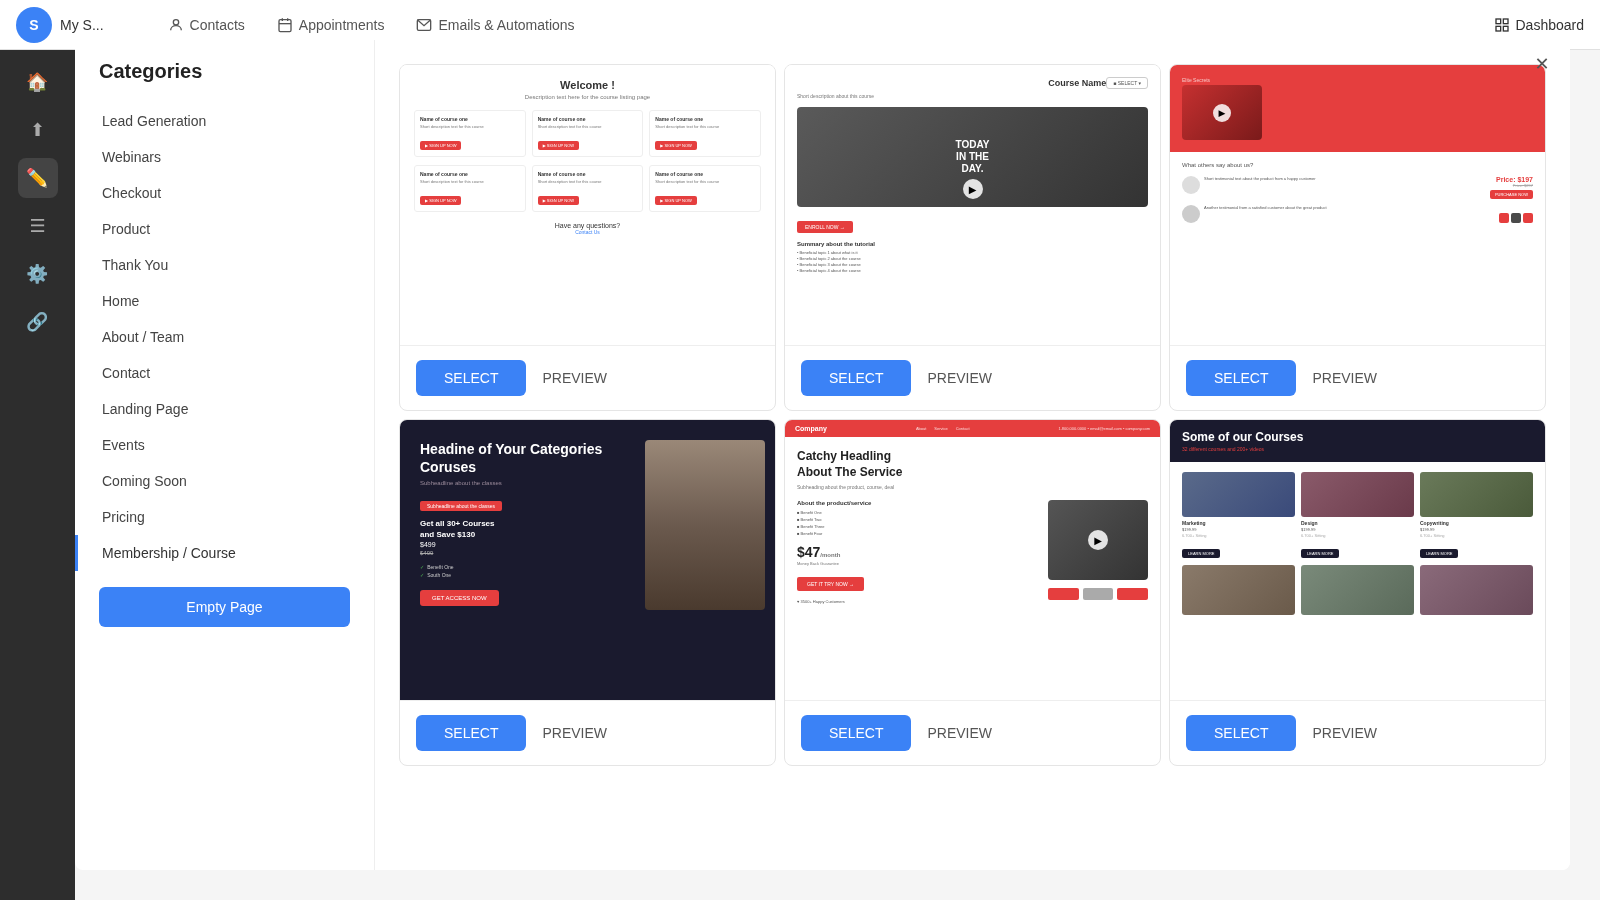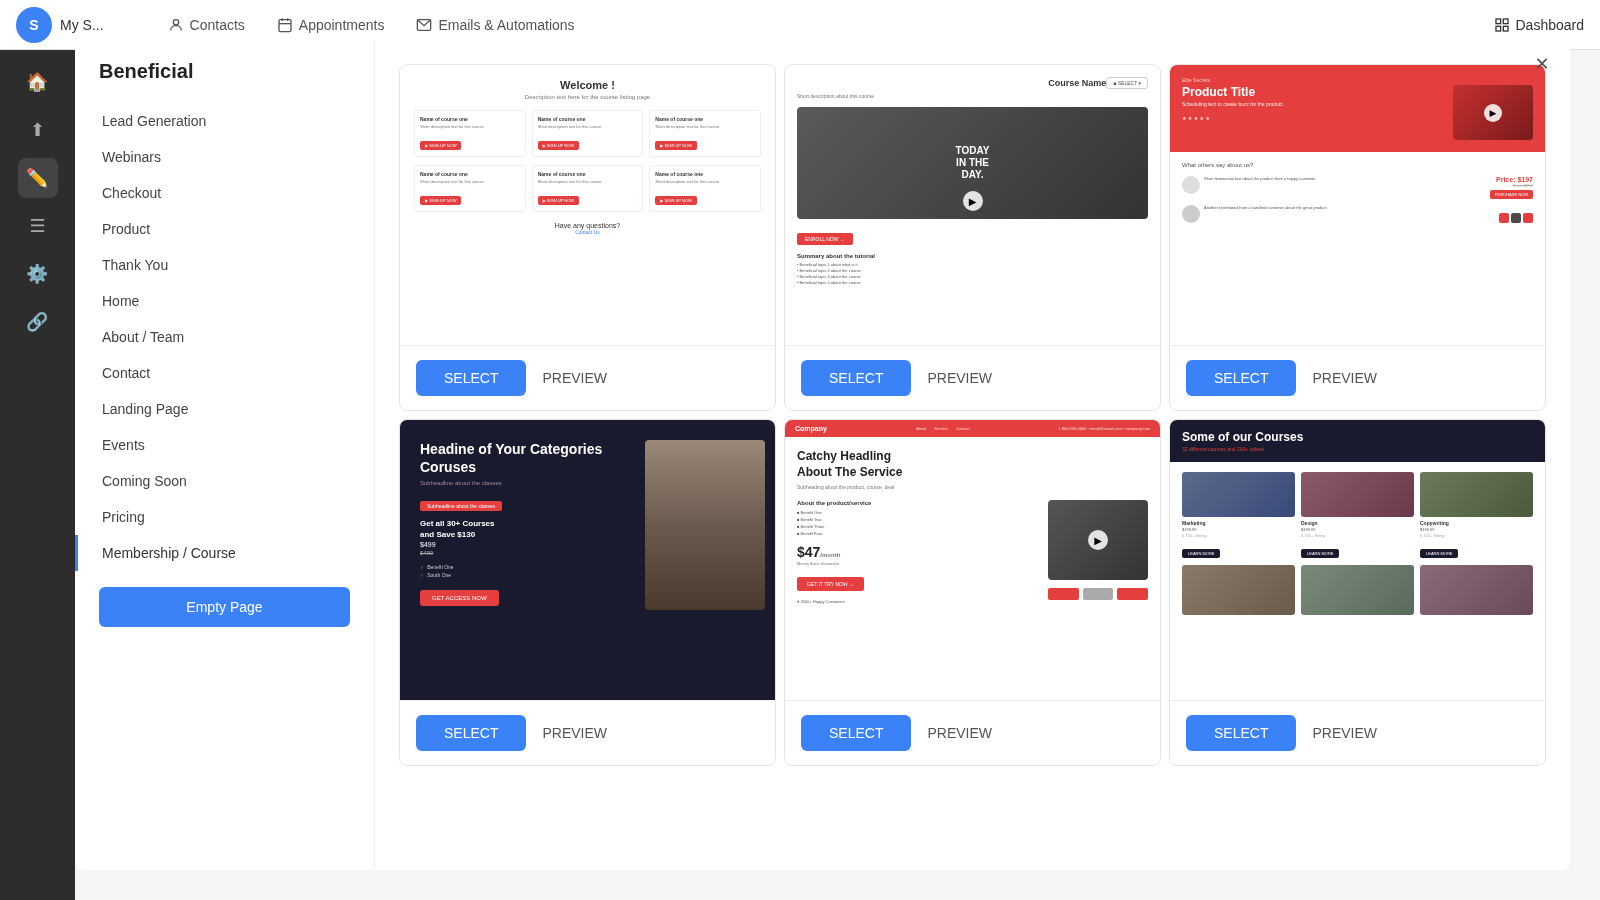--- a/index.html
+++ b/index.html
@@ -210,21 +210,21 @@
   <div class="sidebar-icon">☰</div>
   <div class="sidebar-icon">⚙️</div>
   <div class="sidebar-icon">🔗</div>
 </div>
 
 <div class="modal">
 
   <div class="modal-close">✕</div>
 
   <div class="categories-panel">
-    <div class="categories-title">Beneficial</div>
+    <div class="categories-title">Categories</div>
 
     <div class="category-item">
       <span>Lead Generation</span>
     </div>
     <div class="category-item">
       <span>Webinars</span>
     </div>
     <div class="category-item">
       <span>Checkout</span>
     </div>
@@ -315,46 +315,41 @@
       </div>
 
       <div class="template-card">
         <div class="template-preview">
           <div style="padding:12px; background:white; height:100%;">
             <div style="display:flex; justify-content:flex-end; align-items:center; margin-bottom:4px;">
               <div style="font-size:9px; font-weight:bold; color:#333;">Course Name</div>
               <div style="border:1px solid #ccc; padding:2px 6px; border-radius:3px; font-size:5px; color:#555;">■ SELECT ▾</div>
             </div>
             <div style="font-size:5px; color:#777; margin-bottom:8px;">Short description about this course</div>
-            <div style="height:112px; background:linear-gradient(135deg,#5a5a5a,#333); border-radius:4px; display:flex; align-items:center; justify-content:center; margin-bottom:8px; position:relative;">
+            <div style="height:100px; background:linear-gradient(135deg,#5a5a5a,#333); border-radius:4px; display:flex; align-items:center; justify-content:center; margin-bottom:8px; position:relative;">
               <div style="text-align:center; color:white; font-size:10px; font-weight:bold; line-height:1.2;">TODAY<br>IN THE<br>DAY.</div>
               <div style="position:absolute; width:20px; height:20px; background:rgba(255,255,255,0.85); border-radius:50%; display:flex; align-items:center; justify-content:center; font-size:10px; bottom:8px; left:50%; transform:translateX(-50%);">▶</div>
             </div>
             <div style="background:#e53e3e; color:white; font-size:5px; padding:3px 8px; border-radius:2px; display:inline-block; margin-bottom:8px;">ENROLL NOW →</div>
             <div style="font-size:6px; font-weight:bold; color:#333; margin-bottom:3px;">Summary about the tutorial</div>
             <div style="font-size:4px; color:#555; line-height:1.5;">• Beneficial topic 1 about what is it<br>• Beneficial topic 2 about the course<br>• Beneficial topic 3 about the course<br>• Beneficial topic 4 about the course</div>
           </div>
         </div>
         <div class="template-actions">
           <button class="select-btn">SELECT</button>
           <span class="preview-link">PREVIEW</span>
         </div>
       </div>
 
       <div class="template-card">
         <div class="template-preview">
           <div style="background:white; height:100%; overflow:hidden;">
             <div style="background:#e53e3e; padding:12px;">
               <div style="font-size:5px; color:rgba(255,255,255,0.7); margin-bottom:2px;">Elite Secrets</div>
               <div style="display:flex; gap:8px; align-items:flex-start;">
-                <div style="flex:1;">
-                  <div style="font-size:12px; font-weight:bold; color:white; margin-bottom:2px;">Product Title</div>
-                  <div style="font-size:5px; color:rgba(255,255,255,0.9); margin-bottom:8px;">Scheduling text to create buzz for the product</div>
-                  <div style="font-size:5px; color:rgba(255,255,255,0.8);">★ ★ ★ ★ ★</div>
-                </div>
                 <div style="width:80px; height:55px; background:linear-gradient(135deg,#c53030,#7a1a1a); border-radius:4px; display:flex; align-items:center; justify-content:center;">
                   <div style="width:18px; height:18px; background:rgba(255,255,255,0.85); border-radius:50%; display:flex; align-items:center; justify-content:center; font-size:9px;">▶</div>
                 </div>
               </div>
             </div>
             <div style="padding:10px 12px;">
               <div style="font-size:6px; color:#555; margin-bottom:8px;">What others say about us?</div>
               <div style="display:flex; gap:4px; align-items:flex-start; margin-bottom:6px;">
                 <div style="width:18px; height:18px; background:#ddd; border-radius:50%; flex-shrink:0;"></div>
                 <div style="font-size:4px; color:#555; flex:1;">Short testimonial text about the product from a happy customer</div>

